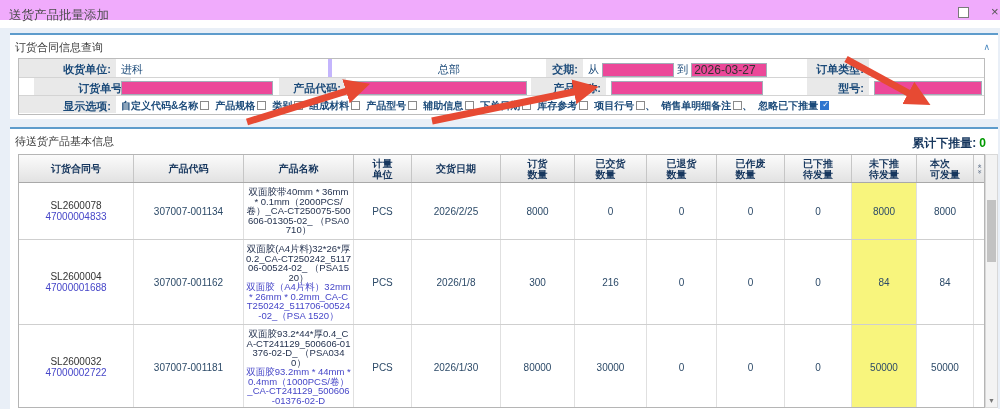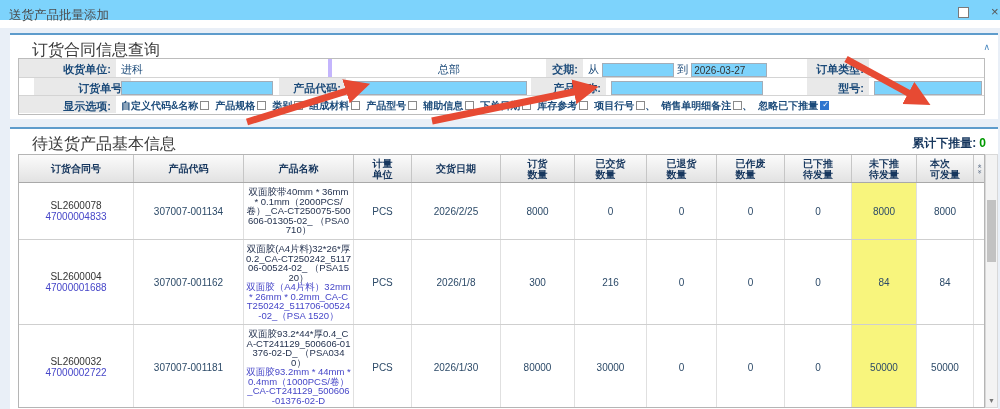--- a/index.html
+++ b/index.html
@@ -1,39 +1,39 @@
 <!DOCTYPE html>
 <html><head>
 <meta charset="utf-8">
 <style>
   * { margin:0; padding:0; box-sizing:border-box; }
   html,body { width:1000px; height:409px; overflow:hidden; }
   body { position:relative; background:#ffffff; font-family:"Liberation Sans","DejaVu Sans",sans-serif; }
 
   
-  .titlebar { position:absolute; left:0; top:0; width:1000px; height:20px; background:#7dd3fc; }
+  .titlebar { position:absolute; left:0; top:0; width:1000px; height:20px; background:#f0abfc; }
   .win-title { position:absolute; left:9px; top:7px; font-size:12.5px; color:#4c4c4c; }
   .win-btn-max { position:absolute; left:958px; top:7px; width:11px; height:11px; border:1px solid #7a7a7a; background:#fff; cursor:pointer; }
   .win-btn-close { position:absolute; left:991px; top:4px; font-size:13px; color:#555; cursor:pointer; }
   .page-bg { position:absolute; left:0; top:28px; width:1000px; height:381px; background:#e9eff7; }
 
   .panel { position:absolute; left:10px; width:988px; background:#ffffff; border-top:2px solid #5e9ccc; }
-  .panel-title { position:absolute; left:22px; top:5px; font-size:16px; color:#3a3a3a; }
+  .panel-title { position:absolute; left:5px; top:5px; font-size:11px; color:#3a3a3a; }
   .collapse-icon { position:absolute; right:8px; top:8px; font-size:9px; color:#4a89c0; cursor:pointer; line-height:8px; }
 
   
   .panel-query { top:33px; height:86px; }
   .form { position:absolute; left:8px; top:23px; width:967px; height:57px; border:1px solid #bcbcbc; background:#fff; }
   .frow { position:relative; height:18px; }
   .frow + .frow { border-top:1px solid #d4d4d4; }
   .flab { position:absolute; top:0; bottom:0; background:#e9e9e9; color:#1c4b7a; font-weight:bold;
           font-size:11px; text-align:right; padding:3px 5px 0 0; white-space:nowrap; overflow:hidden; }
   .fval { position:absolute; top:0; bottom:0; font-size:11px; color:#1c4b7a; padding:3px 0 0 5px; white-space:nowrap; }
-  .fval input, .tinp { border:1px solid #a3adb8; height:14px; font-size:10px; color:#333; padding:0 2px;
-          font-family:"Liberation Sans",sans-serif; vertical-align:middle; background:#7dd3fc; }
+  .fval input, .tinp { border:1px solid #a3adb8; height:14px; font-size:12px; color:#333; padding:0 2px;
+          font-family:"Liberation Sans",sans-serif; vertical-align:middle; background:#ec4899; }
   .bdr { border-right:4px solid #c4b5fd; }
   .ddl { position:relative; display:inline-block; width:110px; height:15px; border:1px solid #a3adb8;
          background:#fff; font-size:10.5px; color:#1c4b7a; padding:1px 14px 0 3px; cursor:pointer; }
   .ddl .caret { position:absolute; right:3px; top:5px; width:0; height:0;
          border-left:4px solid transparent; border-right:4px solid transparent; border-top:5px solid #2f7ed8; }
   .optline { display:flex; align-items:center; flex-wrap:nowrap; gap:6px; padding-top:2px; overflow:hidden; }
   .opt { display:inline-flex; align-items:center; font-size:10px; font-weight:bold; color:#1c4b7a; white-space:nowrap; }
   .cb { display:inline-block; width:9px; height:9px; border:1px solid #8a8a8a; background:#fff; margin-left:2px; cursor:pointer; }
   .cb.checked { background:#2e75cf; border-color:#2e75cf; position:relative; }
   .cb.checked::after { content:"\2713"; position:absolute; left:1px; top:-2px; color:#fff; font-size:8px; }

